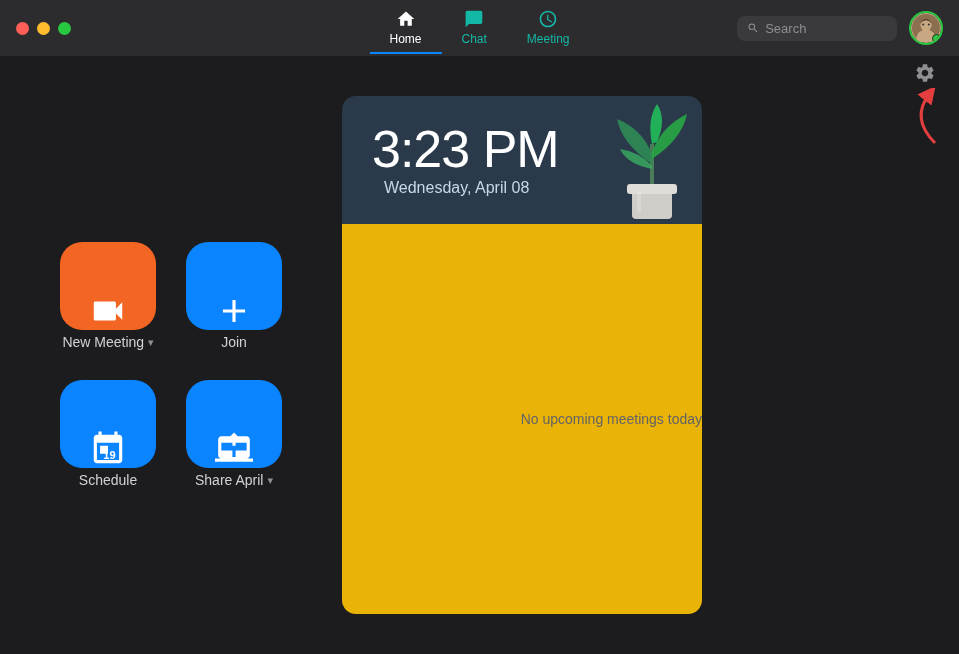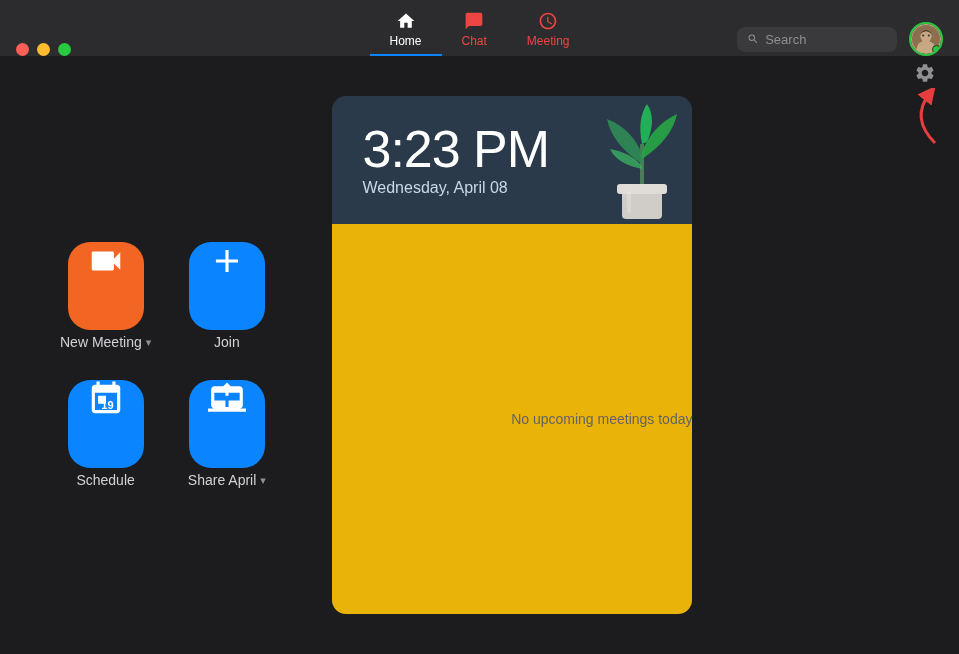--- a/index.html
+++ b/index.html
@@ -10,24 +10,24 @@
       background: #1c1c1e;
       font-family: -apple-system, BlinkMacSystemFont, 'Segoe UI', sans-serif;
       color: #fff;
       overflow: hidden;
       position: relative;
     }
 
     
     .title-bar {
       display: flex;
-      align-items: flex-end;
+      align-items: center;
       background: #2c2c2e;
       height: 56px;
-      padding: 0 16px;
+      padding: 12px 16px;
       position: relative;
     }
 
     .traffic-lights {
       display: flex;
       gap: 8px;
       align-items: center;
     }
 
     .traffic-light {
@@ -48,21 +48,21 @@
       gap: 0;
     }
 
     .nav-tab {
       display: flex;
       flex-direction: column;
       align-items: center;
       gap: 3px;
       padding: 6px 20px;
       cursor: pointer;
-      color: #ef4444;
+      color: #14b8a6;
       font-size: 12px;
       border-bottom: 2px solid transparent;
     }
 
     .nav-tab.active {
       color: #fff;
       border-bottom: 2px solid #0a84ff;
     }
 
     .nav-tab svg {
@@ -175,25 +175,25 @@
 
     .action-item {
       display: flex;
       flex-direction: column;
       align-items: center;
       gap: 4px;
       cursor: pointer;
     }
 
     .action-btn {
-      width: 76px;
+      width: 96px;
       height: 88px;
       border-radius: 22px;
       display: flex;
-      align-items: flex-start;
+      align-items: flex-end;
       justify-content: center;
       cursor: pointer;
       transition: opacity 0.2s;
     }
 
     .action-btn.orange { background: #f26522; }
     .action-btn.blue { background: #0a84ff; }
 
     .action-btn svg {
       width: 38px;
@@ -240,20 +240,21 @@
       font-weight: 300;
       color: #fff;
       letter-spacing: -1px;
       line-height: 1;
     }
 
     .clock-date {
       font-size: 16px;
       color: #c8d8e8;
       margin-top: 4px;
+      margin-left: 12px;
     }
 
     
     .plant-decoration {
       position: absolute;
       right: 0;
       bottom: 0;
       width: 100px;
       height: 130px;
     }

